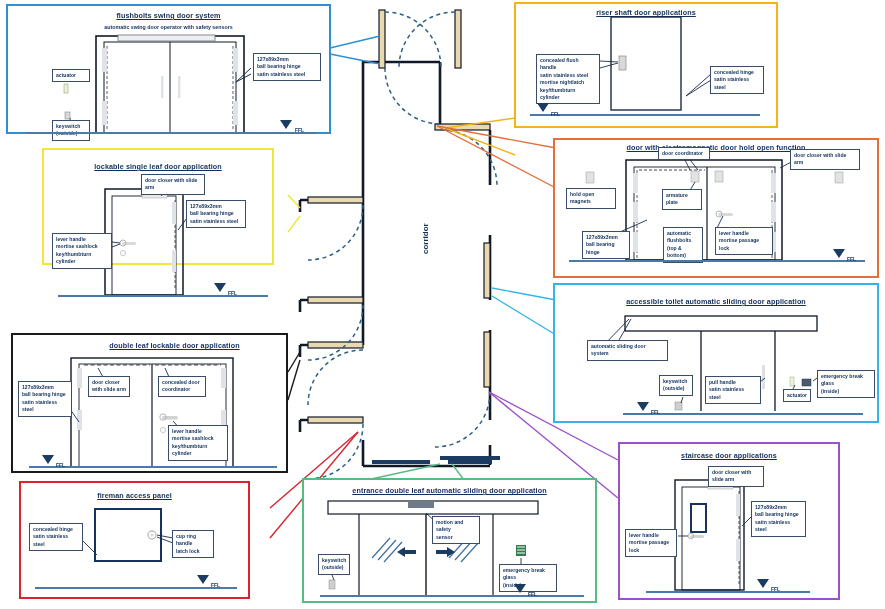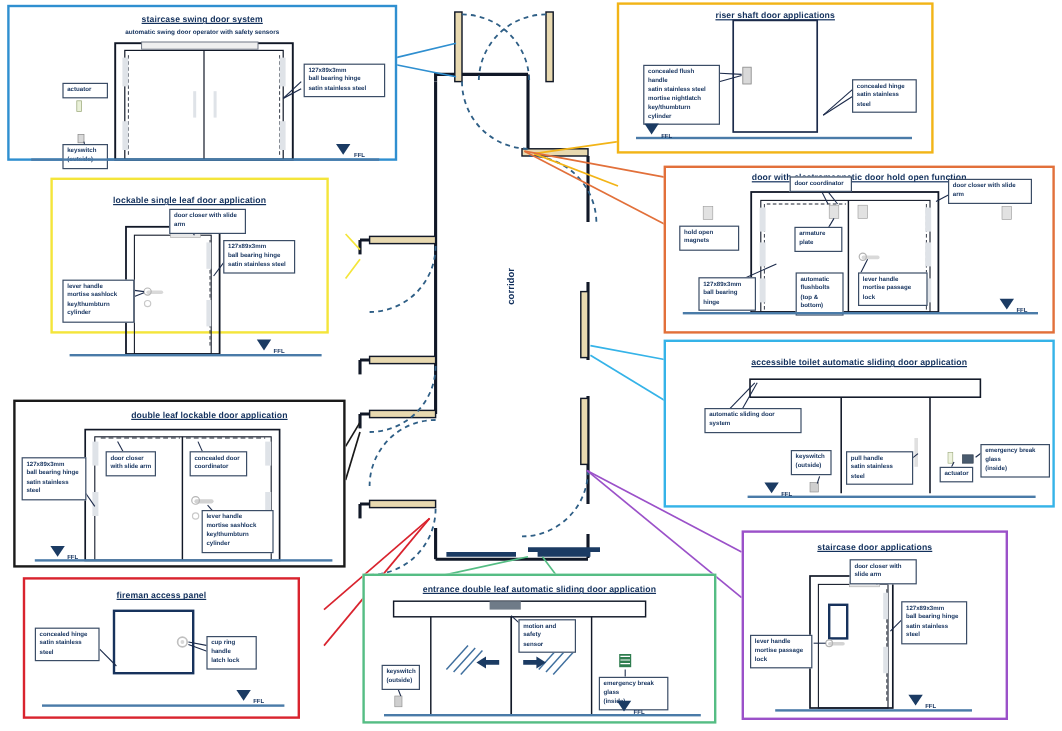--- a/index.html
+++ b/index.html
@@ -114,21 +114,21 @@
         <path d="M358,432 L270,538"></path>
       </g>
       <g stroke="#55bd84">
         <path d="M440,464 L330,488"></path>
         <path d="M452,464 L470,488"></path>
       </g>
     </g>
   </svg>
 
   <div class="panel" style="left:6px;top:4px;width:325px;height:130px;border:2px solid #2f8fd0;">
-    <div class="ptitle" style="top:5px;">staircase swing door system</div>
+    <div class="ptitle" style="top:5px;">flushbolts swing door system</div>
     <div class="psub" style="top:18px;">automatic swing door operator with safety sensors</div>
     <svg class="layer" style="width:325px;height:130px">
       <rect x="88" y="30" width="148" height="97" fill="none" stroke="#111827" stroke-width="1.6"></rect>
       <rect x="96" y="36" width="132" height="91" fill="none" stroke="#111827" stroke-width="1"></rect>
       <rect x="110" y="29" width="97" height="6" fill="#efefef" stroke="#6b7280" stroke-width=".8"></rect>
       <path d="M162,36 L162,127" stroke="#111827" stroke-width="1"></path>
       <path d="M99,40 L99,124" stroke="#111827" stroke-width=".7" stroke-dasharray="3,2"></path>
       <path d="M225,40 L225,124" stroke="#111827" stroke-width=".7" stroke-dasharray="3,2"></path>
       <rect x="94" y="42" width="5" height="24" fill="#dfe3e8"></rect>
       <rect x="94" y="95" width="5" height="24" fill="#dfe3e8"></rect>
@@ -213,21 +213,21 @@
     <div class="callout" style="left:108px;top:87px;width:40px;">automatic
 flushbolts
 (top &amp; bottom)</div>
     <div class="callout" style="left:160px;top:87px;width:58px;">lever handle
 mortise passage lock</div>
     <div class="floorline" style="left:14px;top:120px;width:296px;"></div>
     <div class="tri" style="left:278px;top:109px;"></div>
     <div class="ffl" style="left:292px;top:116px;">FFL</div>
   </div>
 
-  <div class="panel" style="left:42px;top:148px;width:232px;height:130px;border:2px solid #f4e53a;">
+  <div class="panel" style="left:42px;top:148px;width:232px;height:117px;border:2px solid #f4e53a;">
     <div class="ptitle" style="top:12px;">lockable single leaf door application</div>
     <svg class="layer" style="width:232px;height:155px">
       <rect x="61" y="39" width="78" height="106" fill="none" stroke="#111827" stroke-width="1.5"></rect>
       <rect x="68" y="46" width="64" height="99" fill="none" stroke="#111827" stroke-width=".9"></rect>
       <rect x="98" y="44" width="25" height="4" fill="#e7e7e7" stroke="#a9a9a9" stroke-width=".5"></rect>
       <path d="M131,50 L131,140" stroke="#111827" stroke-width=".7" stroke-dasharray="3,2"></path>
       <rect x="128" y="52" width="4" height="22" fill="#dfe3e8"></rect>
       <rect x="128" y="100" width="4" height="22" fill="#dfe3e8"></rect>
       <rect x="78" y="92" width="14" height="3" rx="1.5" fill="#d9d9d9"></rect>
       <circle cx="79" cy="93" r="3" fill="none" stroke="#b5b5b5" stroke-width="1"></circle>

